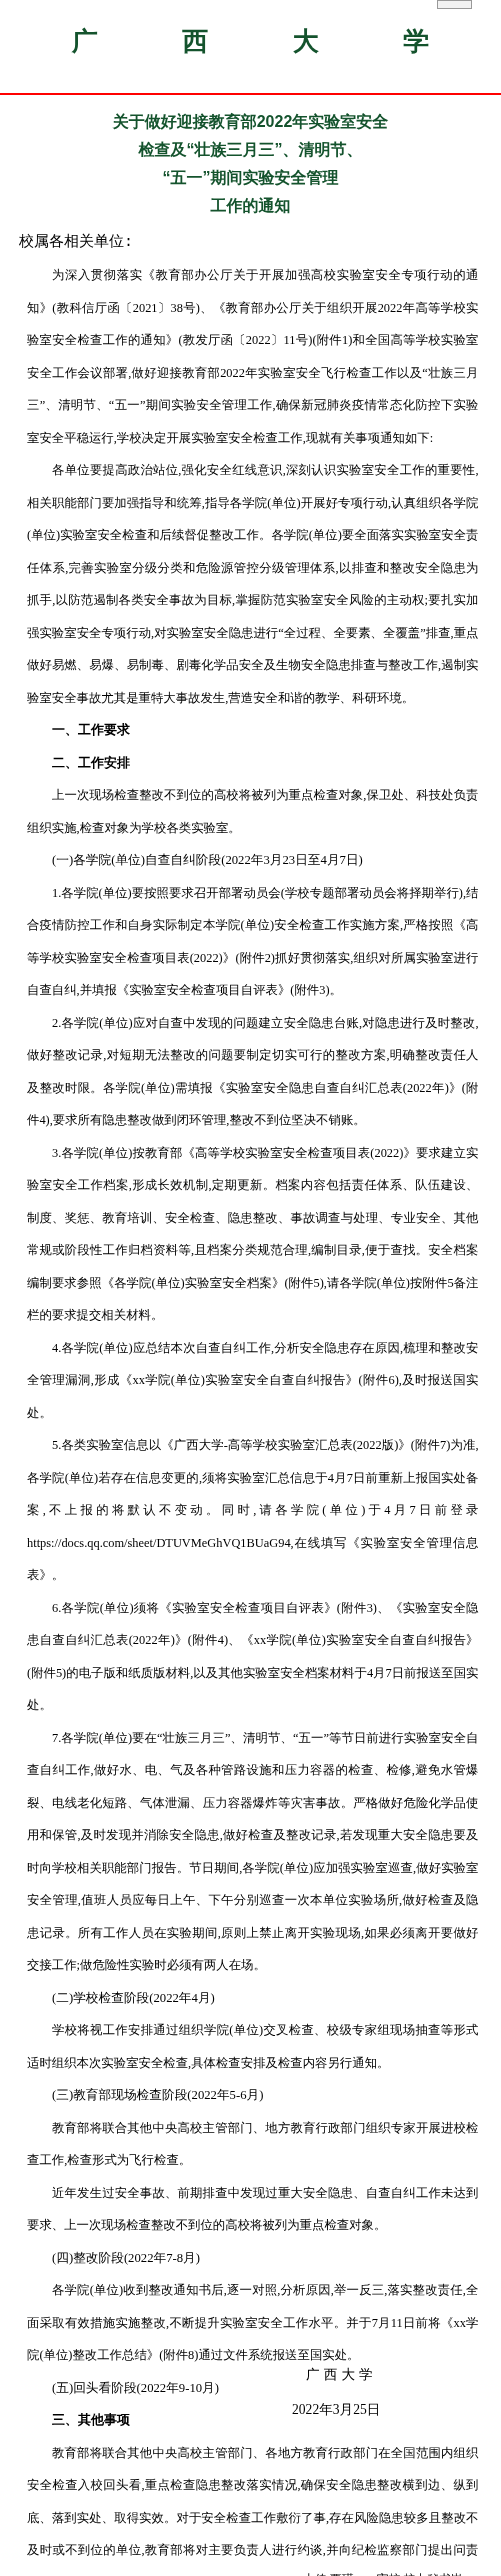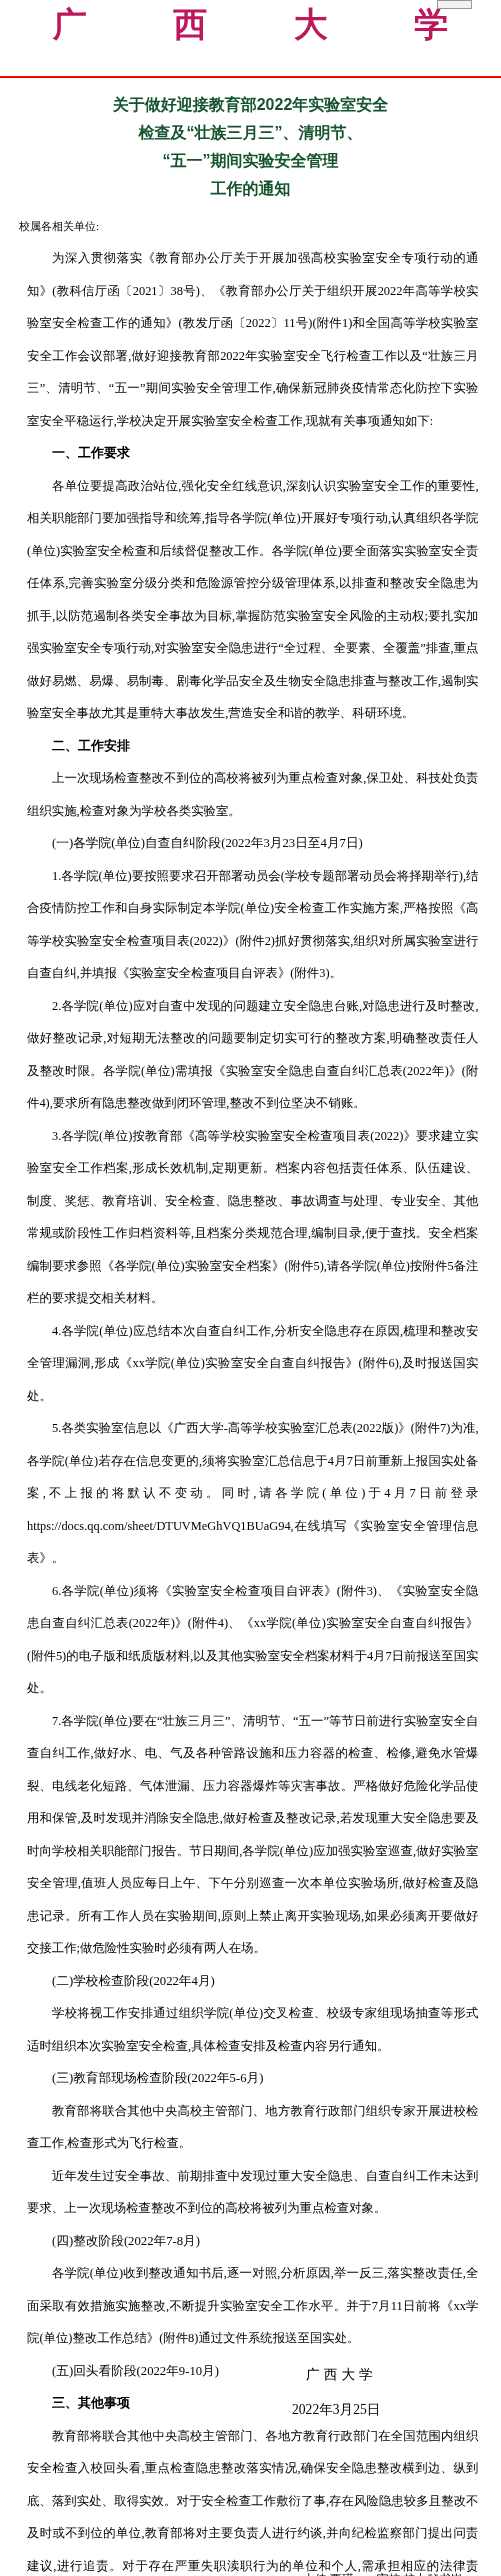--- a/index.html
+++ b/index.html
@@ -9,25 +9,25 @@
     background:#ffffff;
     overflow:hidden;
     font-family:"Liberation Serif", serif;
     color:#000;
   }
   .corner-box{
     position:absolute;top:0;left:437px;width:35px;height:8.9px;
     background:#f2f2f2;border:0.6px solid #999;box-sizing:border-box;
   }
   .uni-header{
-    padding-top:8px;
+    padding-top:25px;
     text-align:center;
-    font-size:34px;
+    font-size:26px;
     font-weight:bold;
-    color:#be185d;
+    color:#14532d;
     letter-spacing:39px;
     text-indent:39px;
     font-family:"Liberation Serif", serif;
     line-height:33px;
     white-space:nowrap;
   }
   .red-rule{
     margin-top:35px;
     height:1.8px;
     background:#ff0000;
@@ -40,22 +40,23 @@
     font-weight:bold;
     font-size:16px;
     line-height:28px;
     color:#14532d;
   }
   .content{
     padding:0 22.5px 0 19px;
   }
   .salutation{
     margin-top:7px;
-    font-size:11px;
+    font-size:15px;
     line-height:32.5px;
+    font-family:Liberation Mono, monospace;
   }
   .blk{
     font-size:12.4px;
     line-height:32.5px;
     text-align:justify;
     margin-left:8px;
   }
   .blk.p{ text-indent:25px; }
   .blk.h1{
     font-family:"Liberation Sans", sans-serif;
@@ -102,22 +103,22 @@
     <div>关于做好迎接教育部2022年实验室安全</div>
     <div>检查及“壮族三月三”、清明节、</div>
     <div>“五一”期间实验安全管理</div>
     <div>工作的通知</div>
   </div>
 
   <div class="content">
     <div class="salutation">校属各相关单位:</div>
     <div>
         <div class="blk p">为深入贯彻落实《教育部办公厅关于开展加强高校实验室安全专项行动的通知》(教科信厅函〔2021〕38号)、《教育部办公厅关于组织开展2022年高等学校实验室安全检查工作的通知》(教发厅函〔2022〕11号)(附件1)和全国高等学校实验室安全工作会议部署,做好迎接教育部2022年实验室安全飞行检查工作以及“壮族三月三”、清明节、“五一”期间实验安全管理工作,确保新冠肺炎疫情常态化防控下实验室安全平稳运行,学校决定开展实验室安全检查工作,现就有关事项通知如下:</div>
+        <div class="blk p">各单位要提高政治站位,强化安全红线意识,深刻认识实验室安全工作的重要性,相关职能部门要加强指导和统筹,指导各学院(单位)开展好专项行动,认真组织各学院(单位)实验室安全检查和后续督促整改工作。各学院(单位)要全面落实实验室安全责任体系,完善实验室分级分类和危险源管控分级管理体系,以排查和整改安全隐患为抓手,以防范遏制各类安全事故为目标,掌握防范实验室安全风险的主动权;要扎实加强实验室安全专项行动,对实验室安全隐患进行“全过程、全要素、全覆盖”排查,重点做好易燃、易爆、易制毒、剧毒化学品安全及生物安全隐患排查与整改工作,遏制实验室安全事故尤其是重特大事故发生,营造安全和谐的教学、科研环境。</div>
         <div class="blk h1">一、工作要求</div>
-        <div class="blk p">各单位要提高政治站位,强化安全红线意识,深刻认识实验室安全工作的重要性,相关职能部门要加强指导和统筹,指导各学院(单位)开展好专项行动,认真组织各学院(单位)实验室安全检查和后续督促整改工作。各学院(单位)要全面落实实验室安全责任体系,完善实验室分级分类和危险源管控分级管理体系,以排查和整改安全隐患为抓手,以防范遏制各类安全事故为目标,掌握防范实验室安全风险的主动权;要扎实加强实验室安全专项行动,对实验室安全隐患进行“全过程、全要素、全覆盖”排查,重点做好易燃、易爆、易制毒、剧毒化学品安全及生物安全隐患排查与整改工作,遏制实验室安全事故尤其是重特大事故发生,营造安全和谐的教学、科研环境。</div>
         <div class="blk h1">二、工作安排</div>
         <div class="blk p">上一次现场检查整改不到位的高校将被列为重点检查对象,保卫处、科技处负责组织实施,检查对象为学校各类实验室。</div>
         <div class="blk h2">(一)各学院(单位)自查自纠阶段(2022年3月23日至4月7日)</div>
         <div class="blk p">1.各学院(单位)要按照要求召开部署动员会(学校专题部署动员会将择期举行),结合疫情防控工作和自身实际制定本学院(单位)安全检查工作实施方案,严格按照《高等学校实验室安全检查项目表(2022)》(附件2)抓好贯彻落实,组织对所属实验室进行自查自纠,并填报《实验室安全检查项目自评表》(附件3)。</div>
         <div class="blk p">2.各学院(单位)应对自查中发现的问题建立安全隐患台账,对隐患进行及时整改,做好整改记录,对短期无法整改的问题要制定切实可行的整改方案,明确整改责任人及整改时限。各学院(单位)需填报《实验室安全隐患自查自纠汇总表(2022年)》(附件4),要求所有隐患整改做到闭环管理,整改不到位坚决不销账。</div>
         <div class="blk p">3.各学院(单位)按教育部《高等学校实验室安全检查项目表(2022)》要求建立实验室安全工作档案,形成长效机制,定期更新。档案内容包括责任体系、队伍建设、制度、奖惩、教育培训、安全检查、隐患整改、事故调查与处理、专业安全、其他常规或阶段性工作归档资料等,且档案分类规范合理,编制目录,便于查找。安全档案编制要求参照《各学院(单位)实验室安全档案》(附件5),请各学院(单位)按附件5备注栏的要求提交相关材料。</div>
         <div class="blk p">4.各学院(单位)应总结本次自查自纠工作,分析安全隐患存在原因,梳理和整改安全管理漏洞,形成《xx学院(单位)实验室安全自查自纠报告》(附件6),及时报送国实处。</div>
         <div class="blk p">5.各类实验室信息以《广西大学-高等学校实验室汇总表(2022版)》(附件7)为准,各学院(单位)若存在信息变更的,须将实验室汇总信息于4月7日前重新上报国实处备案,不上报的将默认不变动。同时,请各学院(单位)于4月7日前登录https://docs.qq.com/sheet/DTUVMeGhVQ1BUaG94,在线填写《实验室安全管理信息表》。</div>
         <div class="blk p">6.各学院(单位)须将《实验室安全检查项目自评表》(附件3)、《实验室安全隐患自查自纠汇总表(2022年)》(附件4)、《xx学院(单位)实验室安全自查自纠报告》(附件5)的电子版和纸质版材料,以及其他实验室安全档案材料于4月7日前报送至国实处。</div>
         <div class="blk p">7.各学院(单位)要在“壮族三月三”、清明节、“五一”等节日前进行实验室安全自查自纠工作,做好水、电、气及各种管路设施和压力容器的检查、检修,避免水管爆裂、电线老化短路、气体泄漏、压力容器爆炸等灾害事故。严格做好危险化学品使用和保管,及时发现并消除安全隐患,做好检查及整改记录,若发现重大安全隐患要及时向学校相关职能部门报告。节日期间,各学院(单位)应加强实验室巡查,做好实验室安全管理,值班人员应每日上午、下午分别巡查一次本单位实验场所,做好检查及隐患记录。所有工作人员在实验期间,原则上禁止离开实验现场,如果必须离开要做好交接工作;做危险性实验时必须有两人在场。</div>

